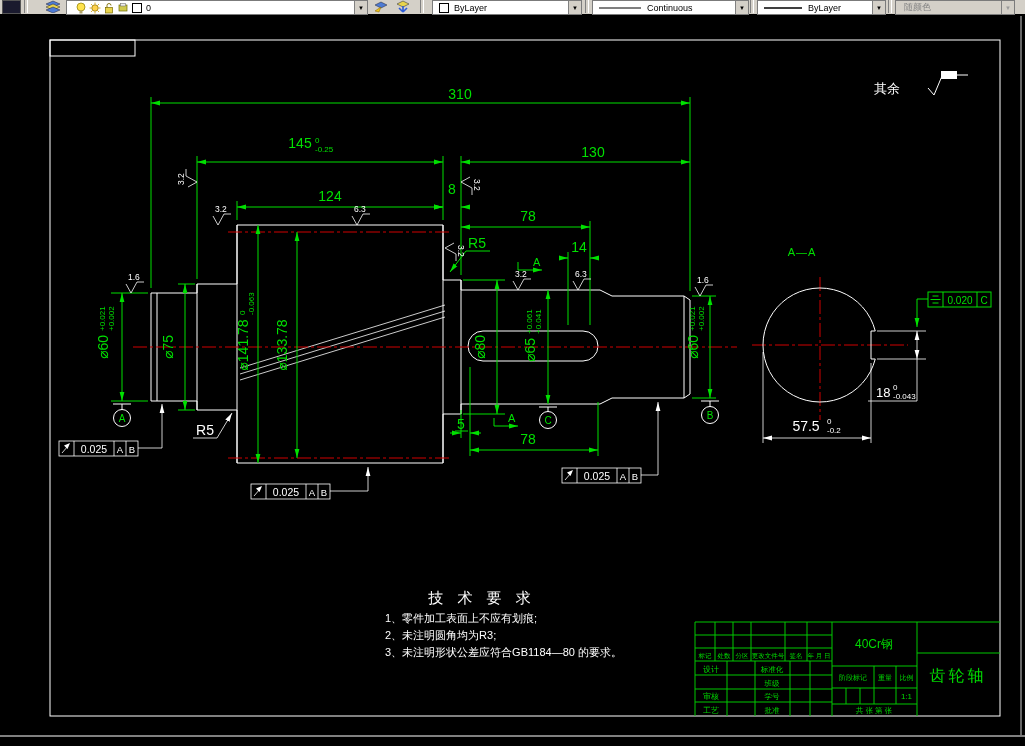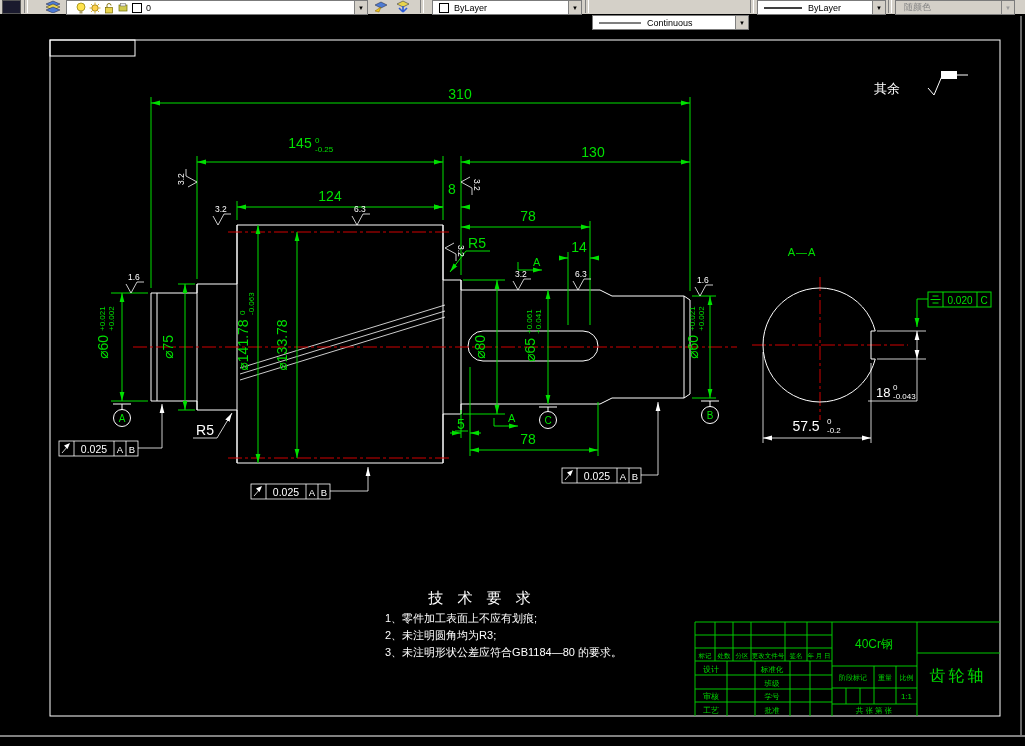--- a/index.html
+++ b/index.html
@@ -71,21 +71,21 @@
       <polygon points="9,1 15,4 9,7 3,4" fill="#e8d44d" stroke="#223" stroke-width="0.5"></polygon>
       <path d="M9,6 L9,12 M9,12 L5,8 M9,12 L13,8" stroke="#2b5bd7" stroke-width="1.6" fill="none"></path>
     </svg>
     <div class="sep" style="left:420px;"></div>
     <div class="combo" style="left:432px;width:148px;">
       <span style="display:inline-block;width:8px;height:8px;border:1px solid #000;background:#fff;margin-left:6px;"></span>
       <span style="margin-left:5px;">ByLayer</span>
       <div class="dbtn">▼</div>
     </div>
     <div class="sep" style="left:585px;"></div>
-    <div class="combo" style="left:592px;width:155px;margin-top:15px;">
+    <div class="combo" style="left:592px;width:155px;">
       <svg width="42" height="6" style="margin-left:6px">
           <line x1="0" y1="3" x2="42" y2="3" stroke="#000" stroke-width="1"></line>
         </svg>
       <span style="margin-left:6px;">Continuous</span>
       <div class="dbtn">▼</div>
     </div>
     <div class="sep" style="left:750px;"></div>
     <div class="combo" style="left:757px;width:127px;">
       <svg width="38" height="6" style="margin-left:6px">
           <line x1="0" y1="3" x2="38" y2="3" stroke="#000" stroke-width="1.4"></line>

